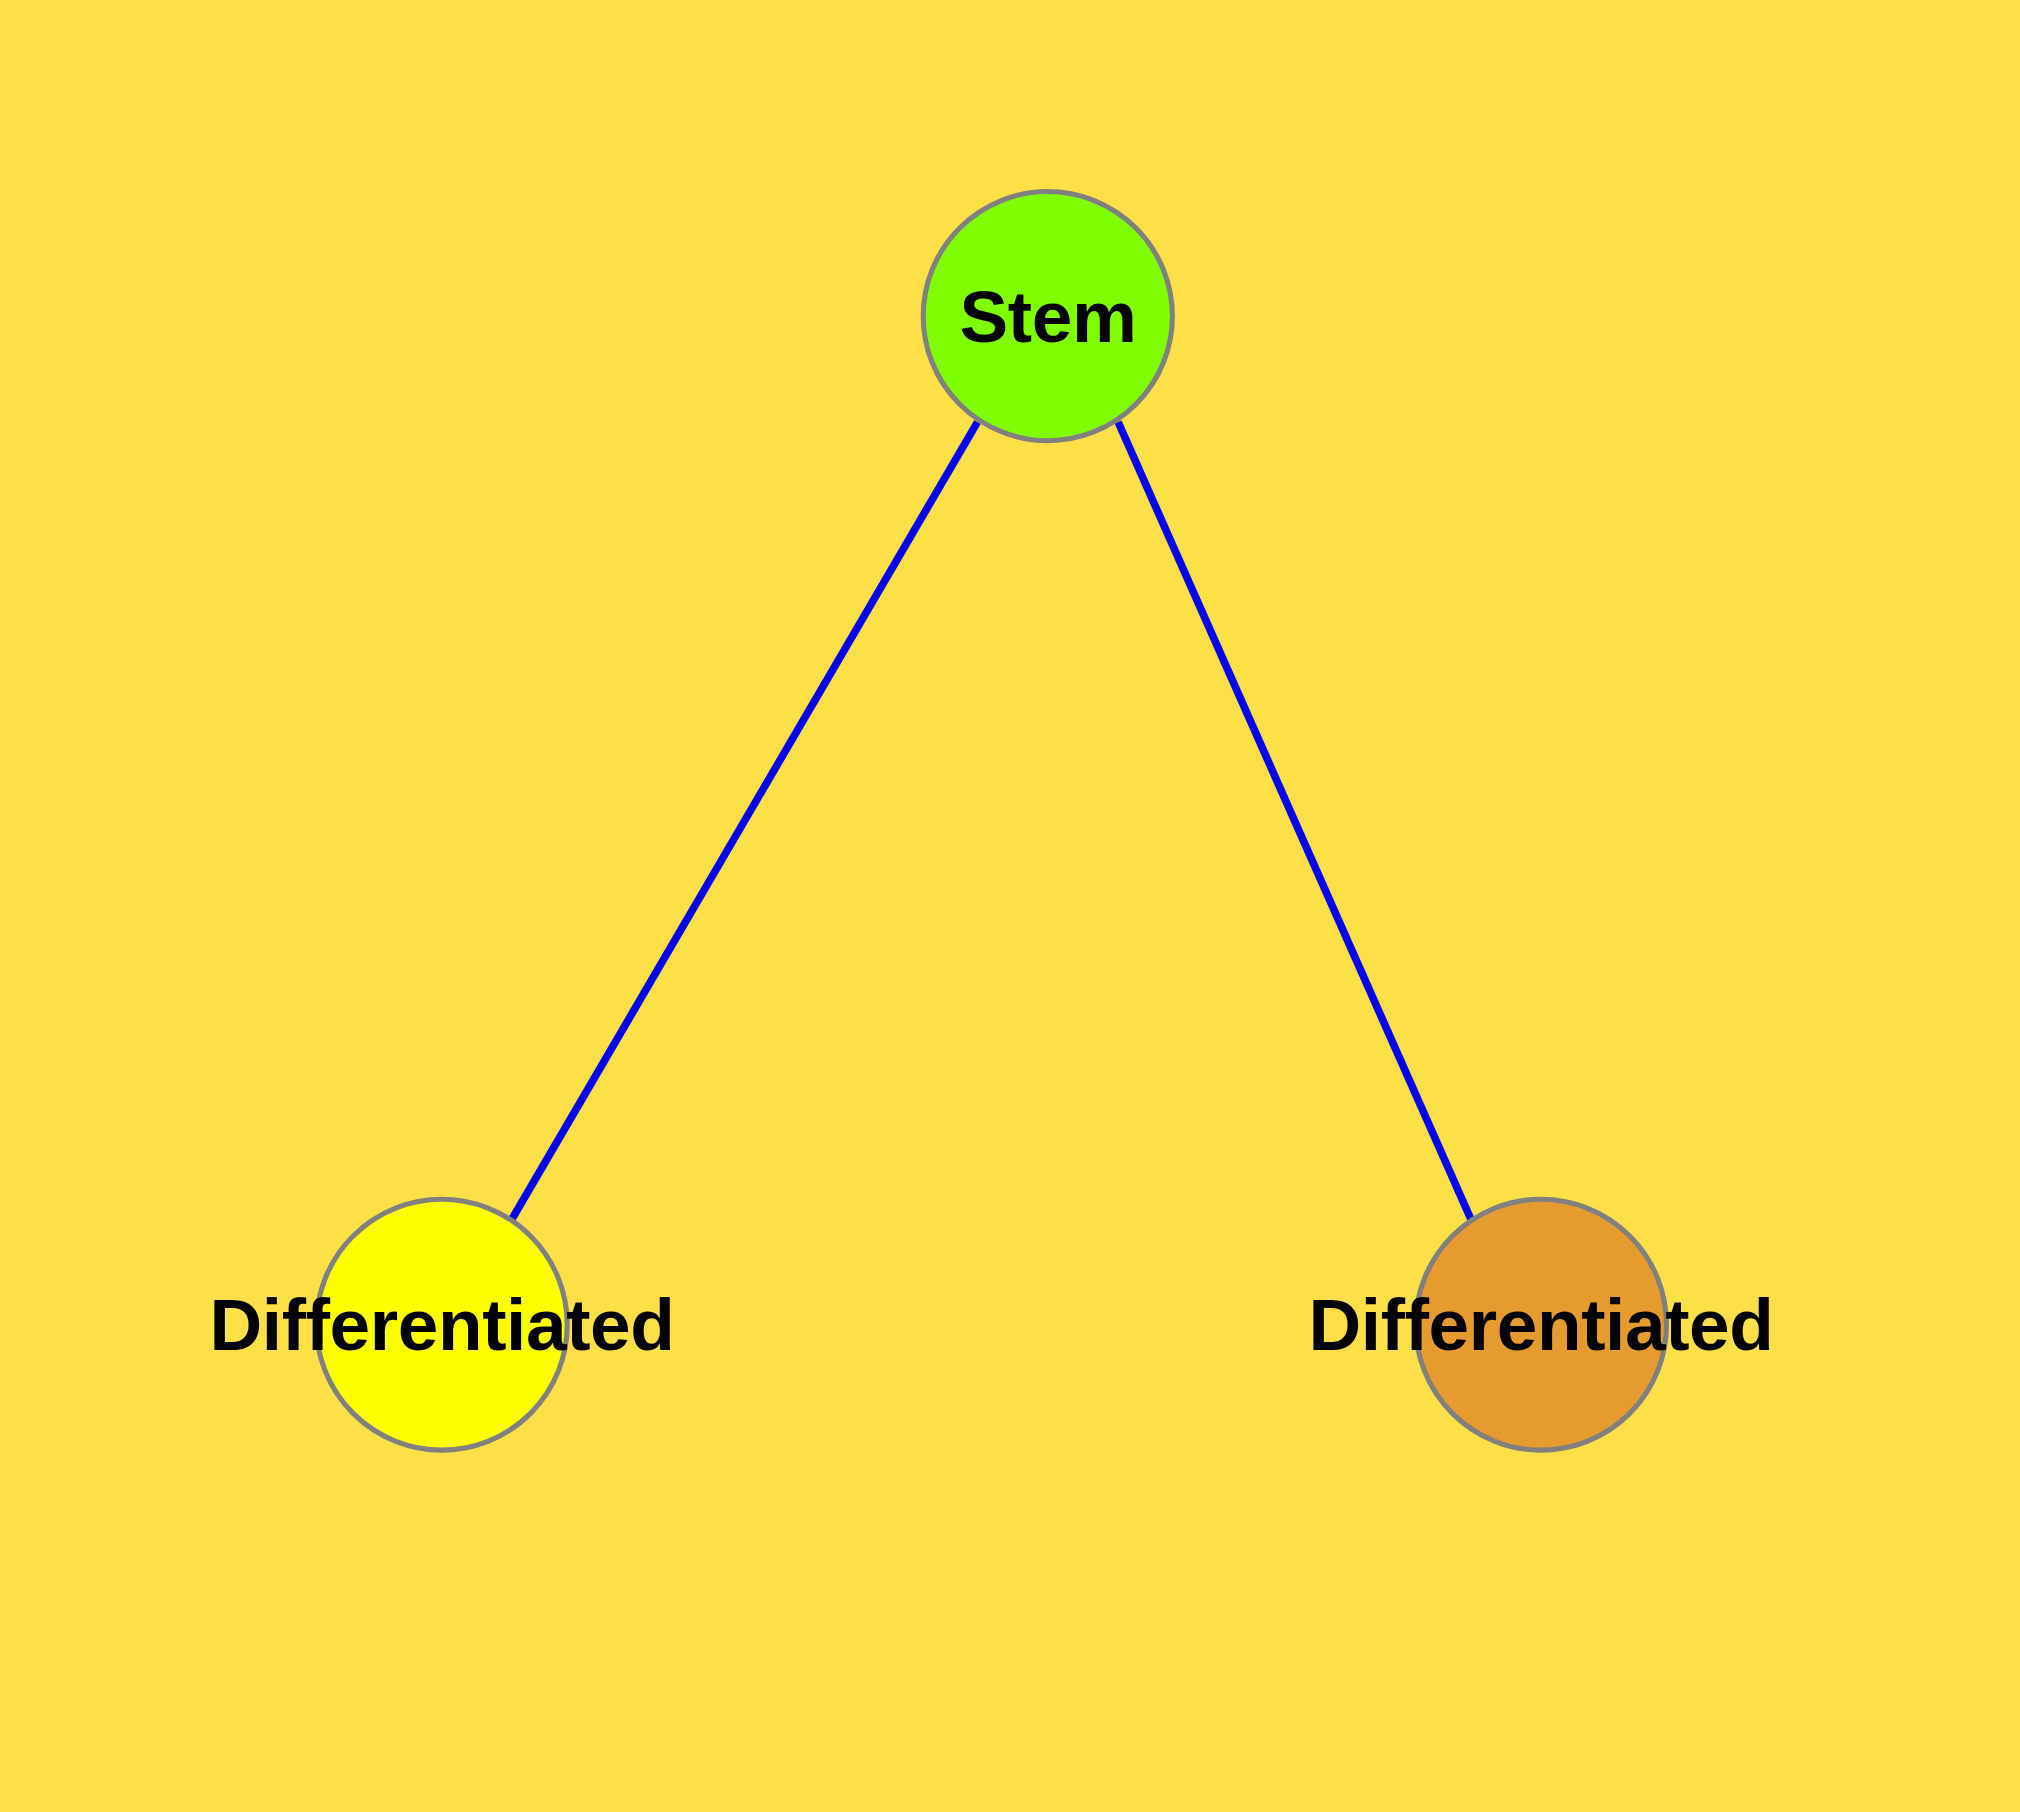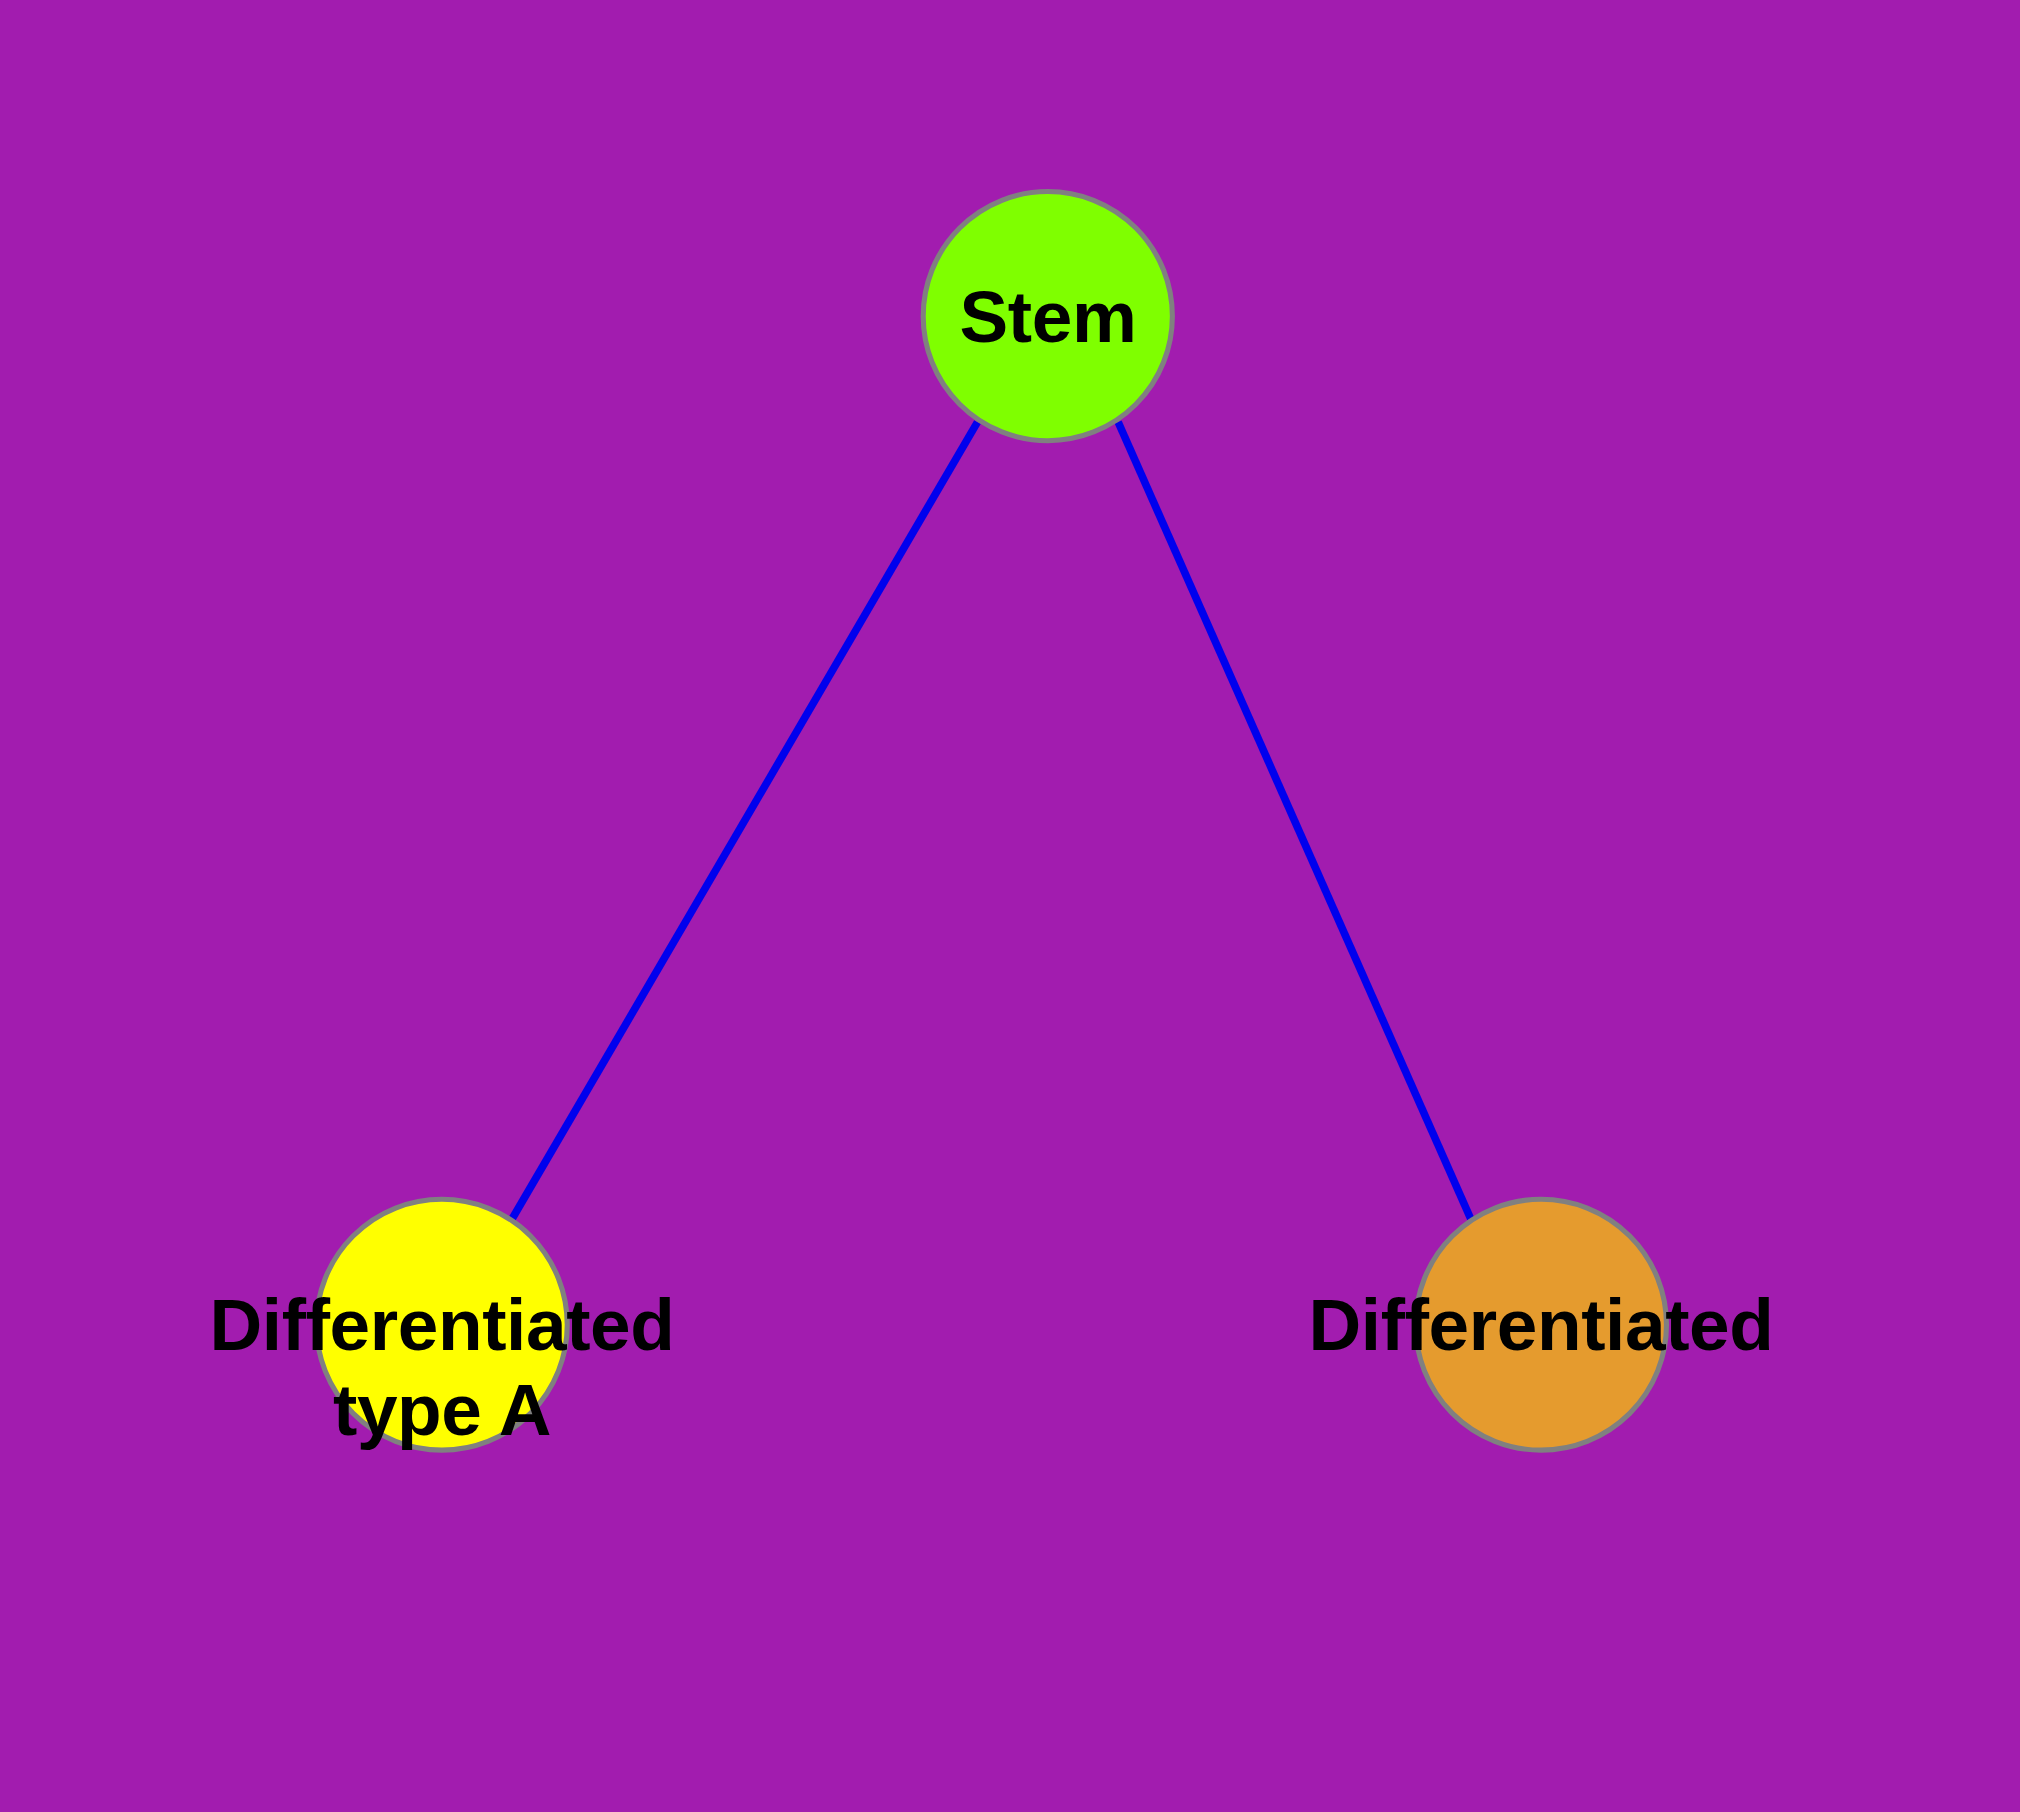--- a/index.html
+++ b/index.html
@@ -5,21 +5,21 @@
 <style>
   html, body {
     margin: 0;
     padding: 0;
     background: #ccccfa;
   }
   #canvas {
     position: relative;
     width: 2021px;
     height: 1812px;
-    background: #a21caf;
+    background: #fde047;
     overflow: hidden;
     font-family: "Liberation Sans", "DejaVu Sans", sans-serif;
   }
   #graph-svg {
     position: absolute;
     left: 0;
     top: 0;
     width: 2021px;
     height: 1812px;
   }
@@ -53,21 +53,20 @@
 
     <circle cx="1236" cy="373" r="147" fill="#7fff00" stroke="#808080" stroke-width="6"></circle>
   </svg>
 
   <div class="node-label" style="left:624px; top:274px; width:848px;">
     <div>Stem</div>
   </div>
 
   <div class="node-label" style="left:18px; top:1282px; width:848px;">
     <div>Differentiated</div>
-    <div>type A</div>
   </div>
 
   <div class="node-label" style="left:1117px; top:1282px; width:848px;">
     <div>Differentiated</div>
   </div>
 
 </div>
 
 
 </body></html>

